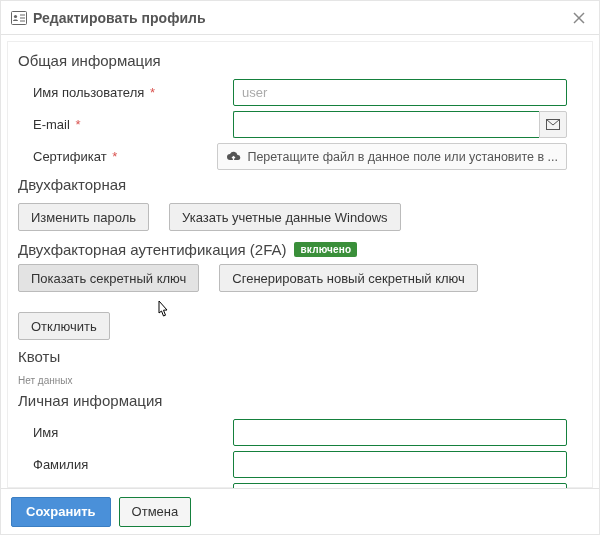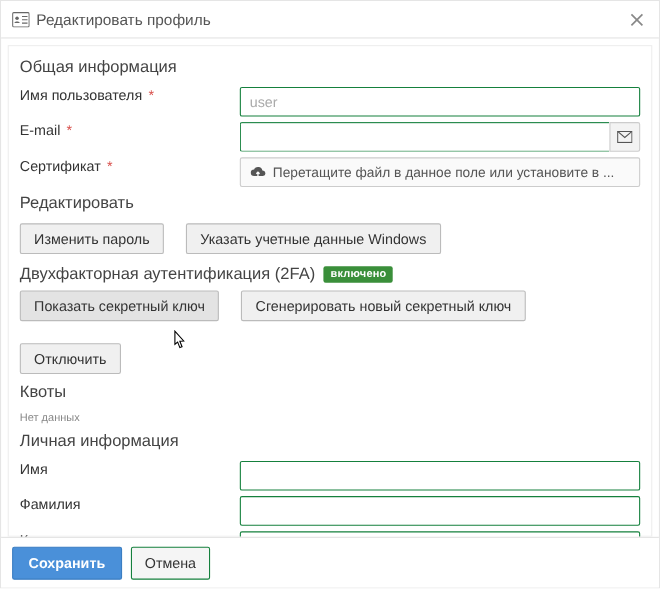--- a/index.html
+++ b/index.html
@@ -20,20 +20,21 @@
     border: 1px solid #e5e5e5;
   }
   .titlebar {
     height: 34px;
     display: flex;
     align-items: center;
     padding: 0 10px;
     border-bottom: 1px solid #e3e3e3;
     background: #fff;
     color: #555;
+    font-weight: bold;
   }
   .titlebar .ticon {
     width: 16px; height: 16px;
     margin-right: 6px;
     display: inline-flex; align-items: center; justify-content: center;
   }
   .titlebar .ttitle {
     font-size: 14px;
     flex: 1;
   }
@@ -54,21 +55,22 @@
     padding: 8px 10px 10px 10px;
   }
   .section-title {
     font-size: 15px;
     color: #444;
     margin: 6px 0 10px 0;
   }
   .section-title.first { margin-top: 2px; }
   .row {
     display: flex;
-    margin: 5px 0;
+    align-items: center;
+    margin: 5px 15px;
   }
   .lbl {
     width: 200px;
     font-size: 13px;
     color: #333;
   }
   .req { color: #d9534f; margin-left: 2px; }
   .field {
     flex: 1;
     display: flex;
@@ -254,21 +256,21 @@
               <svg width="15" height="12" viewBox="0 0 15 12">
                   <path d="M4 9 A3 3 0 0 1 4 3 A4 4 0 0 1 11.5 4 A2.5 2.5 0 0 1 12 9 Z" fill="#555"></path>
                   <path d="M7.5 9 L7.5 5.5 M6 7 L7.5 5.5 L9 7" stroke="#fafafa" stroke-width="1.2" fill="none"></path>
                 </svg>
             </span>
             <span>Перетащите файл в данное поле или установите в ...</span>
           </div>
         </div>
       </div>
 
-      <div class="section-title">Редактировать</div>
+      <div class="section-title">Двухфакторная</div>
       <div class="btnrow">
         <button class="btn">Изменить пароль</button>
         <button class="btn">Указать учетные данные Windows</button>
       </div>
 
       <div class="twofa-row">
         <div class="section-title">Двухфакторная аутентификация (2FA)</div>
         <span class="badge">включено</span>
       </div>
       <div class="btnrow">

